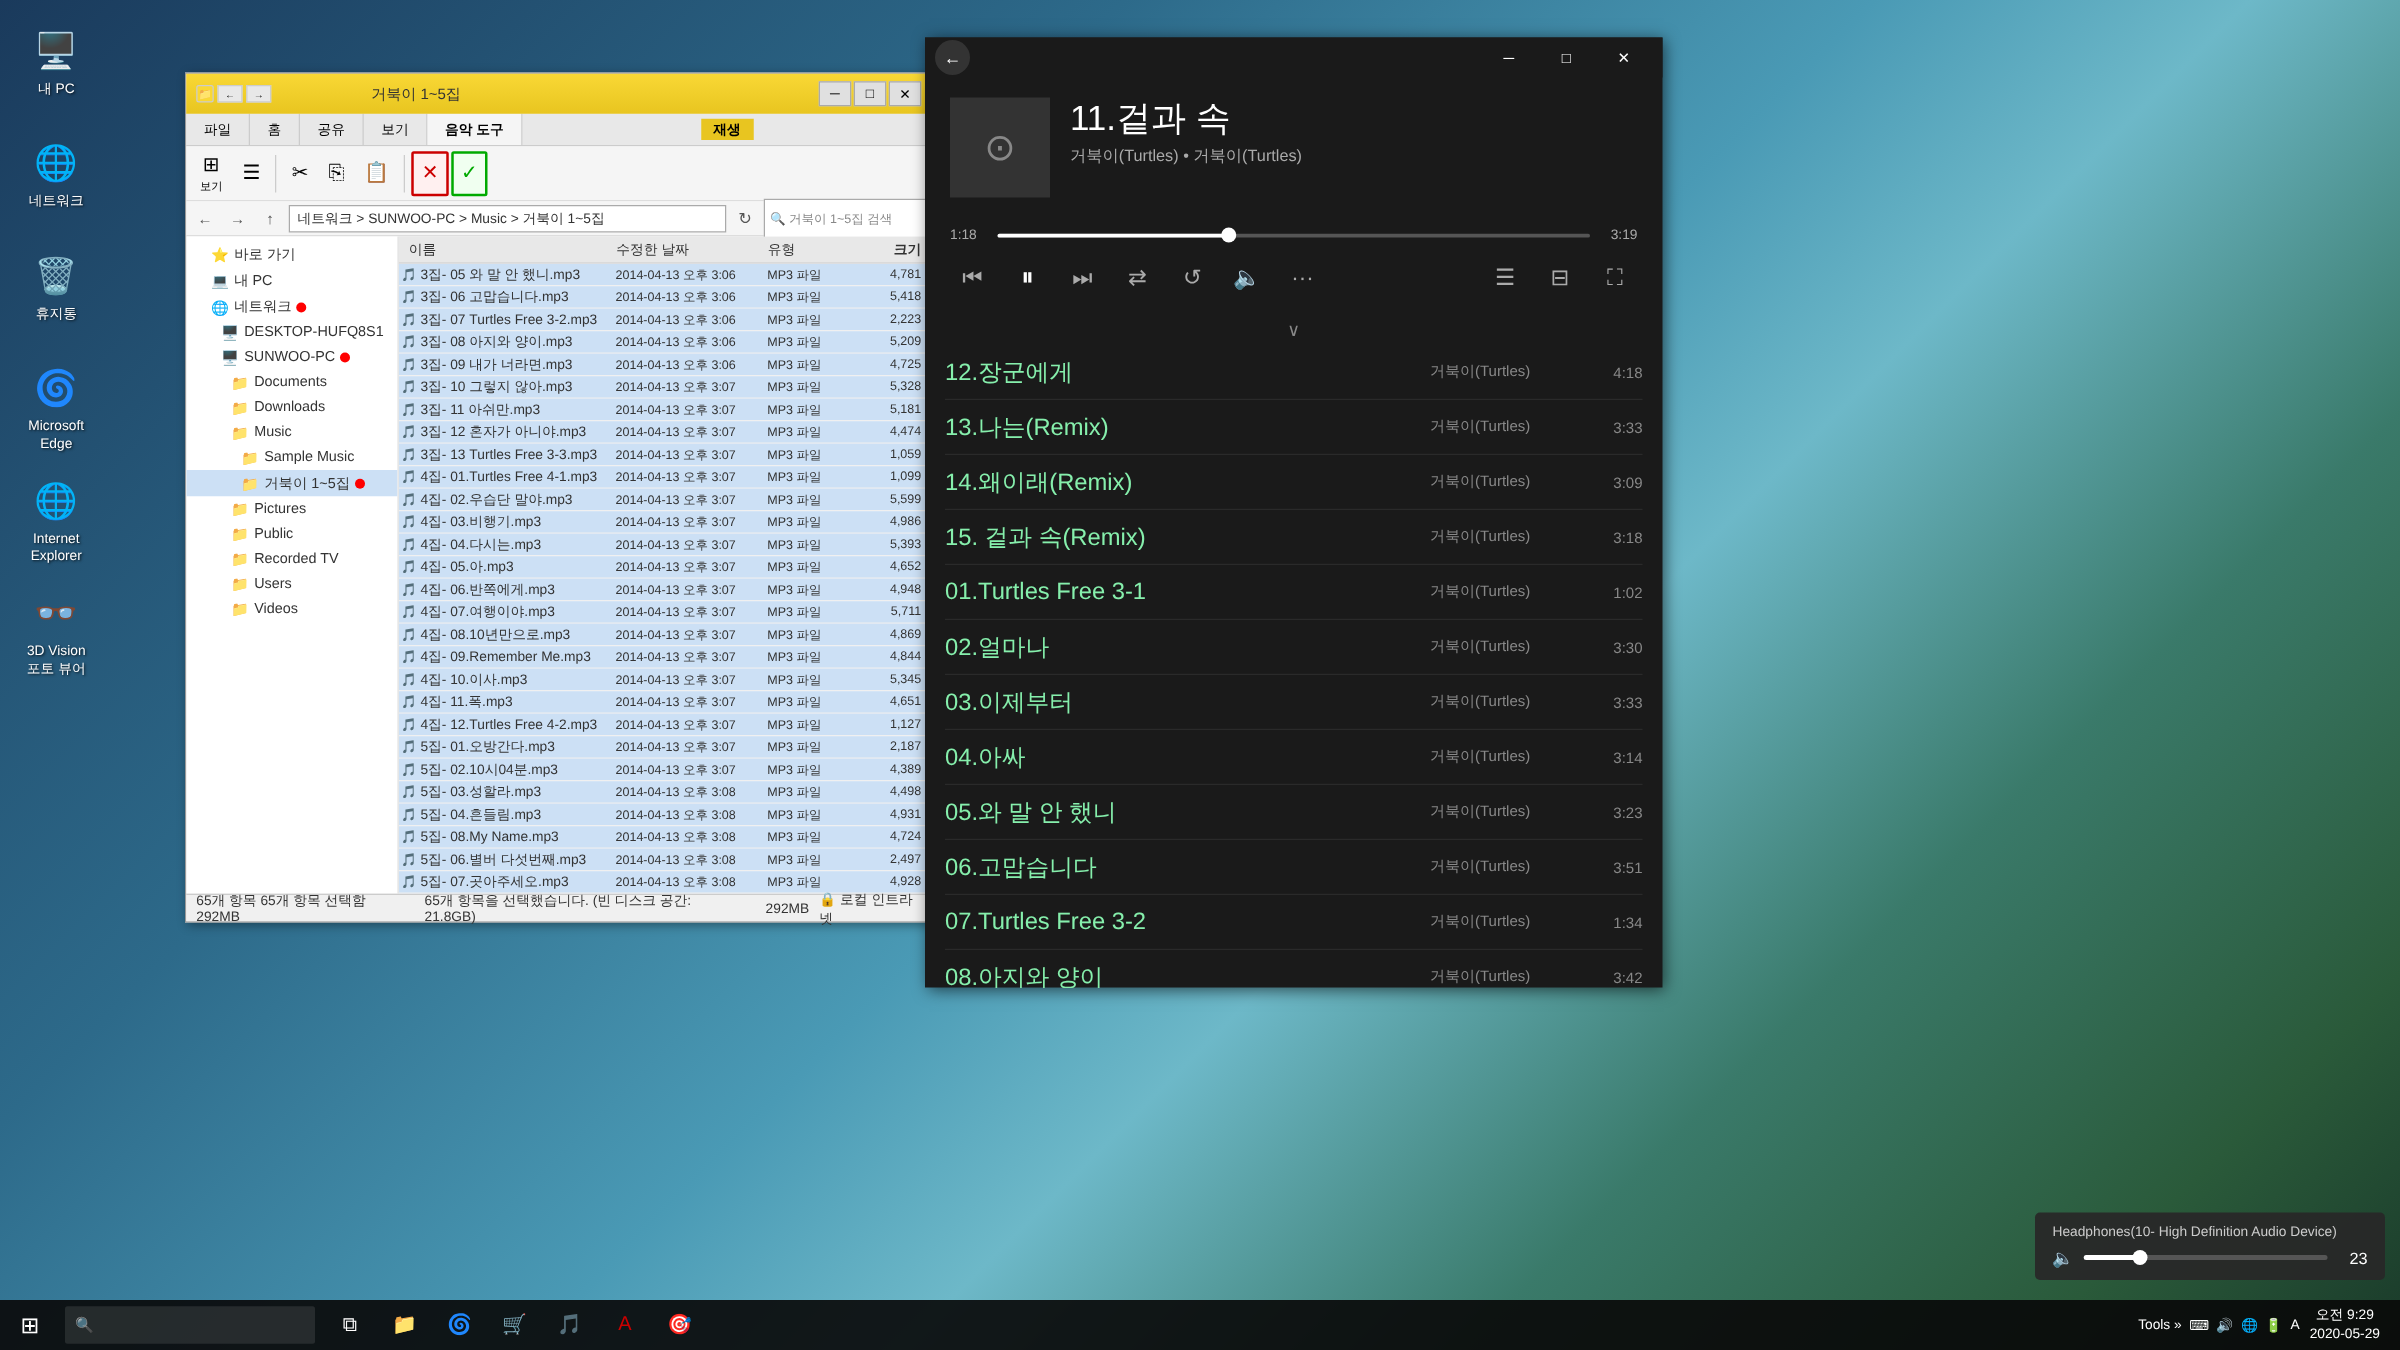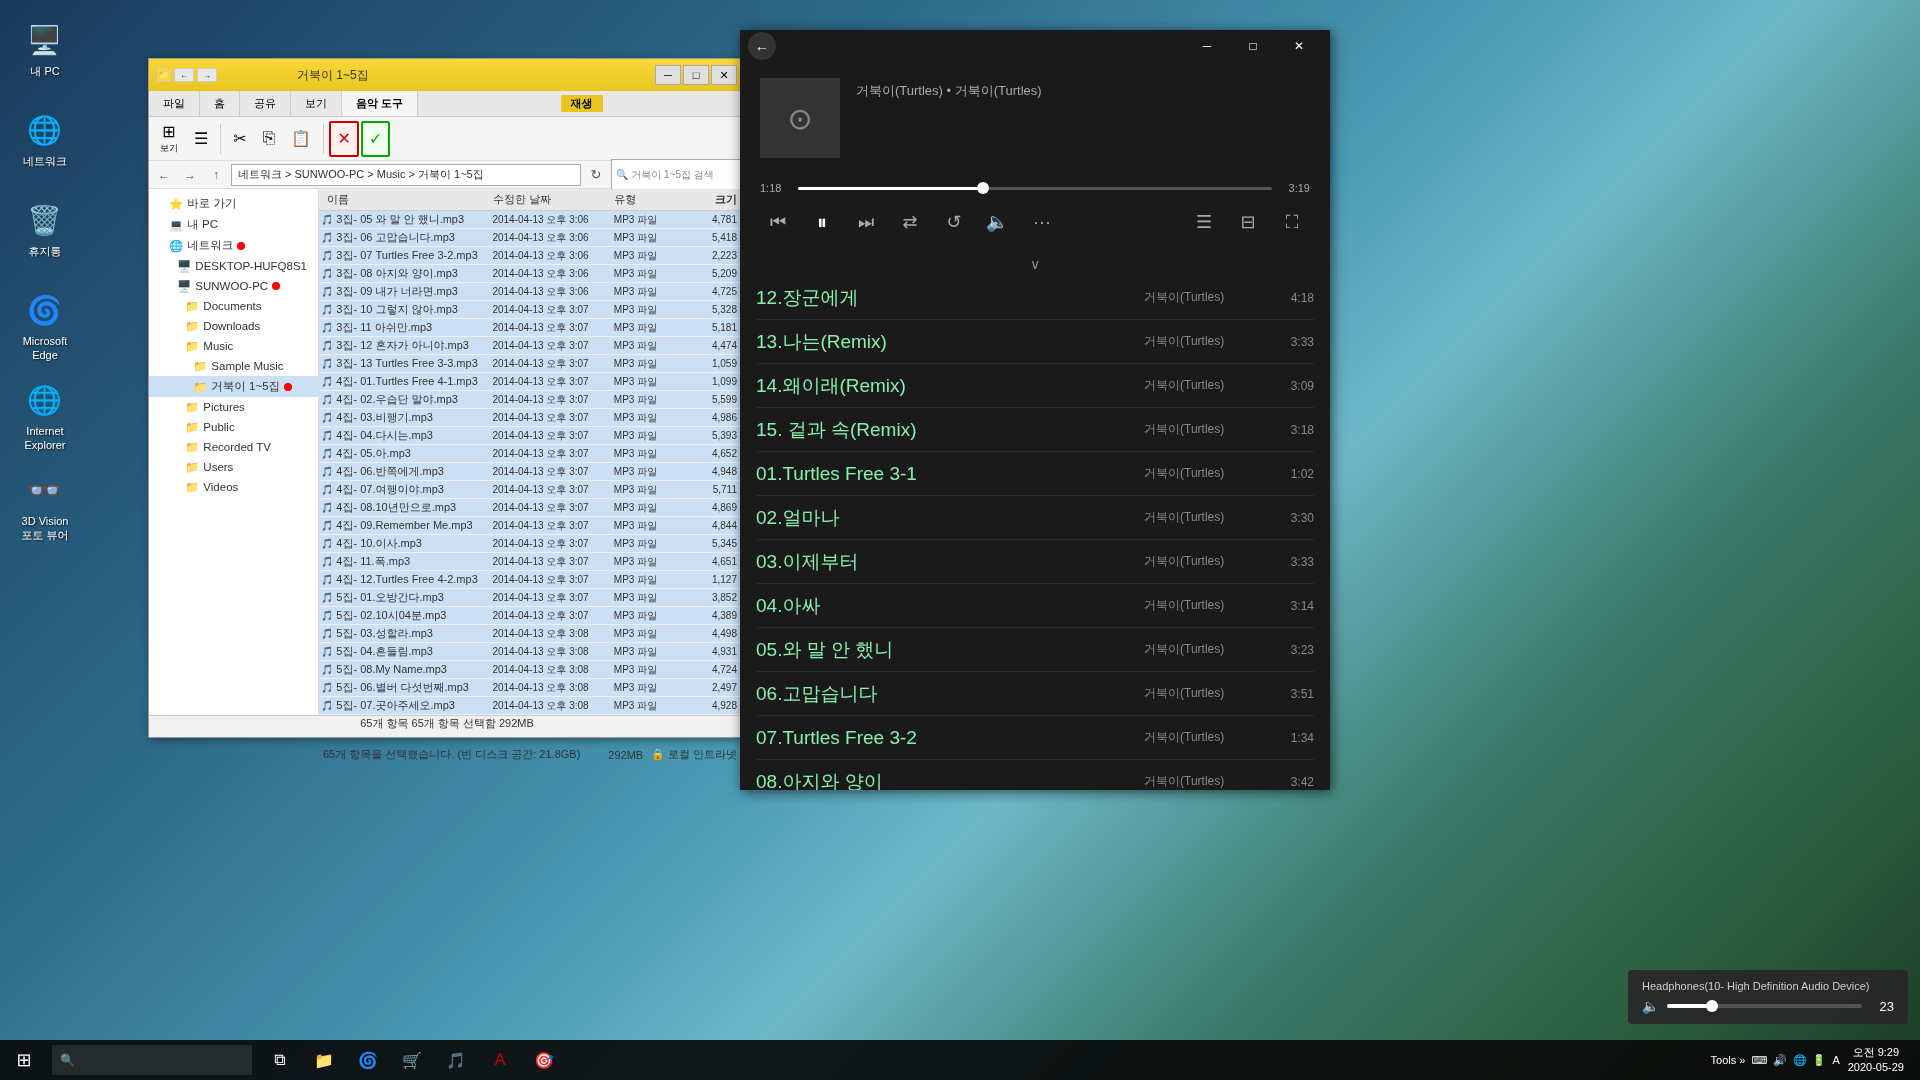--- a/index.html
+++ b/index.html
@@ -319,21 +319,20 @@
     .fe-statusbar {
       height: 22px;
       background: #f0f0f0;
       border-top: 1px solid #ccc;
       display: flex;
       align-items: center;
       padding: 0 8px;
       font-size: 11px;
       color: #333;
       gap: 16px;
-      flex-direction: column;
     }
     .fe-status-right {
       margin-left: auto;
       display: flex;
       align-items: center;
       gap: 8px;
     }
     .fe-search {
       width: 130px;
       height: 18px;
@@ -897,21 +896,21 @@
       <div class="fe-file-name">4집- 12.Turtles Free 4-2.mp3</div>
       <div class="fe-file-date">2014-04-13 오후 3:07</div>
       <div class="fe-file-type">MP3 파일</div>
       <div class="fe-file-size">1,127</div>
     </div>
           <div class="fe-file-row selected">
       <div class="fe-file-icon">🎵</div>
       <div class="fe-file-name">5집- 01.오방간다.mp3</div>
       <div class="fe-file-date">2014-04-13 오후 3:07</div>
       <div class="fe-file-type">MP3 파일</div>
-      <div class="fe-file-size">3,852</div>
+      <div class="fe-file-size">2,187</div>
     </div>
           <div class="fe-file-row selected">
       <div class="fe-file-icon">🎵</div>
       <div class="fe-file-name">5집- 02.10시04분.mp3</div>
       <div class="fe-file-date">2014-04-13 오후 3:07</div>
       <div class="fe-file-type">MP3 파일</div>
       <div class="fe-file-size">4,389</div>
     </div>
           <div class="fe-file-row selected">
       <div class="fe-file-icon">🎵</div>
@@ -969,20 +968,21 @@
       <div class="mp-win-btn">─</div>
       <div class="mp-win-btn">□</div>
       <div class="mp-win-btn close">✕</div>
     </div>
   </div>
   <div class="mp-header">
     <div class="mp-album-art">
       <span>⊙</span>
     </div>
     <div class="mp-info">
+      <div class="mp-title">11.겉과 속</div>
       <div class="mp-subtitle">
         <span>거북이(Turtles)</span> • <span>거북이(Turtles)</span>
       </div>
     </div>
   </div>
   <div class="mp-controls">
     <div class="mp-progress">
       <span class="mp-time">1:18</span>
       <div class="mp-progress-bar">
         <div class="mp-progress-fill" style="width:39%;"></div>

